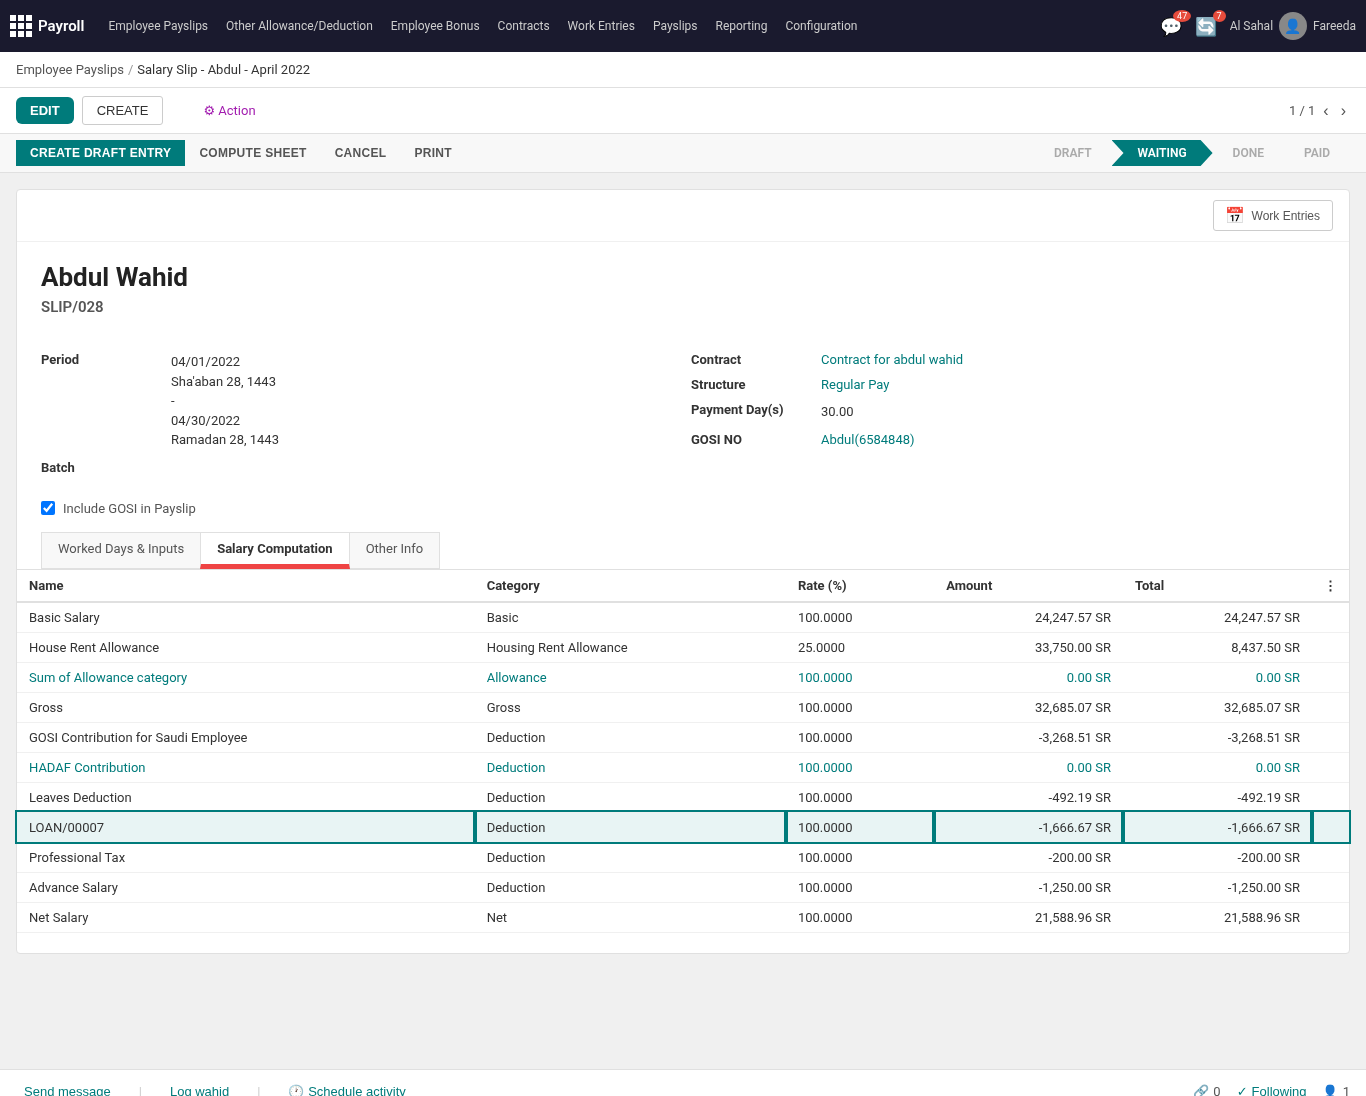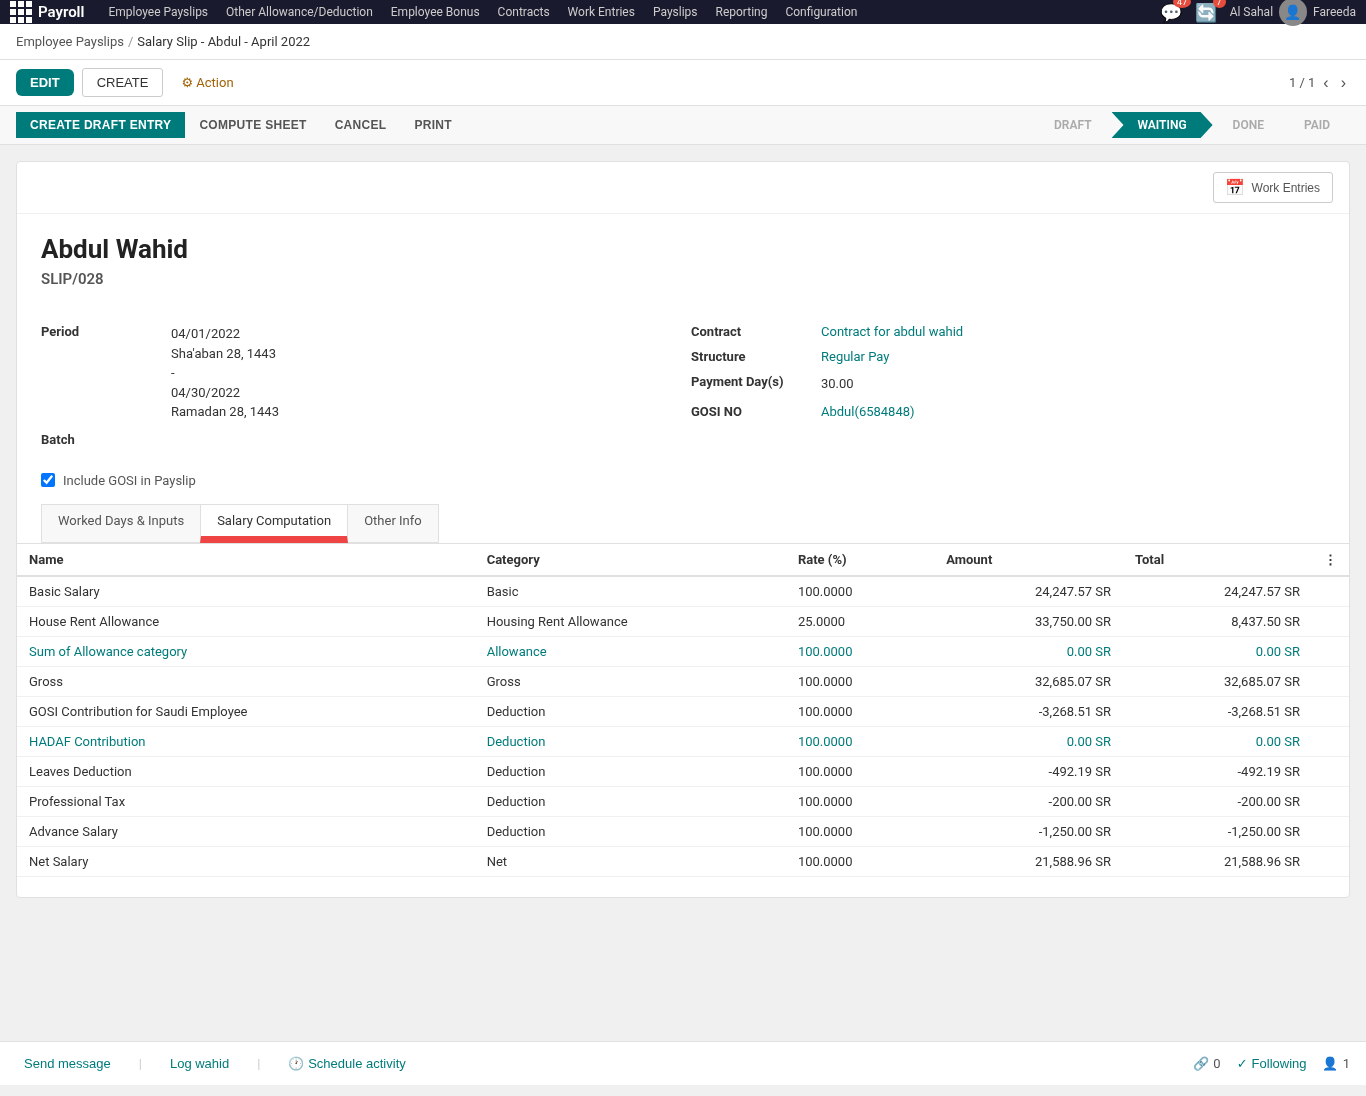--- a/index.html
+++ b/index.html
@@ -1,19 +1,19 @@
 <!DOCTYPE html>
 <html><head>
   <meta charset="utf-8">
   <style>
     * { box-sizing: border-box; margin: 0; padding: 0; }
     body { font-family: -apple-system, BlinkMacSystemFont, 'Segoe UI', Roboto, sans-serif; font-size: 13px; background: #f0f0f0; color: #333; }
 
     
-    .top-nav { background: #1a1a2e; color: #fff; display: flex; align-items: center; height: 24px; padding: 0 10px; gap: 16px; }
+    .top-nav { background: #1a1a2e; color: #fff; display: flex; align-items: center; height: 52px; padding: 0 10px; gap: 16px; }
     .top-nav .app-icon { display: flex; align-items: center; gap: 6px; font-weight: 600; font-size: 15px; }
     .top-nav .grid-icon { display: grid; grid-template-columns: repeat(3,6px); gap: 2px; }
     .top-nav .grid-icon span { width: 6px; height: 6px; background: #fff; display: block; }
     .top-nav nav { display: flex; gap: 2px; flex: 1; }
     .top-nav nav a { color: #ccc; text-decoration: none; padding: 4px 8px; font-size: 12px; white-space: nowrap; }
     .top-nav .right-icons { display: flex; align-items: center; gap: 12px; margin-left: auto; }
     .badge-wrap { position: relative; cursor: pointer; }
     .badge { position: absolute; top: -6px; right: -8px; background: #e74c3c; color: #fff; font-size: 9px; border-radius: 50%; padding: 1px 4px; }
     .user-info { display: flex; align-items: center; gap: 6px; color: #ccc; font-size: 12px; }
     .avatar { width: 28px; height: 28px; border-radius: 50%; background: #888; overflow: hidden; display: flex; align-items: center; justify-content: center; font-size: 14px; }
@@ -21,21 +21,21 @@
     
     .breadcrumb { padding: 10px 16px; font-size: 13px; color: #555; display: flex; align-items: center; gap: 4px; background: #fff; border-bottom: 1px solid #e0e0e0; }
     .breadcrumb a { color: #555; text-decoration: none; }
     .breadcrumb .sep { color: #999; }
     .breadcrumb .current { color: #333; font-weight: 400; }
 
     
     .action-bar { background: #fff; padding: 8px 16px; display: flex; align-items: center; gap: 8px; border-bottom: 1px solid #e0e0e0; }
     .btn-edit { background: #007b7b; color: #fff; border: none; padding: 6px 14px; font-size: 13px; font-weight: 600; cursor: pointer; border-radius: 6px; }
     .btn-create { background: #fff; color: #333; border: 1px solid #ccc; padding: 6px 14px; font-size: 13px; cursor: pointer; border-radius: 3px; }
-    .action-link { color: #a16207; text-decoration: none; font-size: 13px; display: flex; align-items: center; gap: 4px; margin-left: 10px; }
+    .action-link { color: #a21caf; text-decoration: none; font-size: 13px; display: flex; align-items: center; gap: 4px; margin-left: 32px; }
     .pagination { margin-left: auto; display: flex; align-items: center; gap: 4px; font-size: 13px; color: #555; }
     .pagination button { background: none; border: none; cursor: pointer; color: #555; font-size: 16px; padding: 2px 4px; }
 
     
     .workflow-bar { background: #f8f8f8; padding: 6px 16px; display: flex; align-items: center; gap: 0; border-bottom: 1px solid #e0e0e0; }
     .wf-btn { background: #007b7b; color: #fff; border: none; padding: 6px 14px; font-size: 12px; font-weight: 700; cursor: pointer; letter-spacing: 0.3px; }
     .wf-btn-outline { background: none; color: #555; border: none; padding: 6px 14px; font-size: 12px; font-weight: 600; cursor: pointer; letter-spacing: 0.3px; }
     .wf-stages { margin-left: auto; display: flex; align-items: center; }
     .stage { padding: 6px 20px; font-size: 12px; font-weight: 600; color: #888; position: relative; cursor: pointer; }
     .stage.active { background: #007b7b; color: #fff; clip-path: polygon(0 0, calc(100% - 12px) 0, 100% 50%, calc(100% - 12px) 100%, 0 100%, 12px 50%); padding: 6px 26px; text-align: right; }
@@ -63,21 +63,21 @@
     .info-value { color: #333; font-size: 13px; line-height: 1.5; }
     .info-link { color: #007b7b; text-decoration: none; }
 
     
     .checkbox-row { padding: 0 24px 16px; display: flex; align-items: center; gap: 8px; font-size: 13px; color: #555; }
     .checkbox-row input[type=checkbox] { width: 14px; height: 14px; }
 
     
     .tabs { padding: 0 24px; border-bottom: 1px solid #e0e0e0; display: flex; gap: 0; }
     .tab { padding: 8px 16px; font-size: 13px; cursor: pointer; border: 1px solid #e0e0e0; background: #f8f8f8; color: #555; margin-right: -1px; }
-    .tab.active { background: #fff; color: #333; border-bottom: 7px solid #ef4444; font-weight: 400; position: relative; z-index: 1; }
+    .tab.active { background: #fff; color: #333; border-bottom: 5px solid #ef4444; font-weight: 700; position: relative; z-index: 1; }
 
     
     .salary-table { width: 100%; border-collapse: collapse; font-size: 13px; }
     .salary-table th { background: #fff; border-bottom: 2px solid #e0e0e0; padding: 8px 12px; text-align: left; font-weight: 700; color: #333; font-size: 13px; }
     .salary-table td { padding: 7px 12px; border-bottom: 1px solid #f0f0f0; color: #333; }
     .salary-table tr.selected td { background: #e8f4f4; outline: 2px solid #007b7b; }
     .teal-link { color: #007b7b; text-decoration: none; }
     .th-actions { width: 30px; text-align: center; }
 
     
@@ -296,20 +296,28 @@
               <td style="color:#007b7b; text-align:right;">0.00 SR</td>
               <td style="color:#007b7b; text-align:right;">0.00 SR</td>
               <td></td>
             </tr>
             <tr>
               <td>Leaves Deduction</td>
               <td>Deduction</td>
               <td>100.0000</td>
               <td style="text-align:right;">-492.19 SR</td>
               <td style="text-align:right;">-492.19 SR</td>
+              <td></td>
+            </tr>
+            <tr class="selected">
+              <td>LOAN/00007</td>
+              <td>Deduction</td>
+              <td>100.0000</td>
+              <td style="text-align:right;">-1,666.67 SR</td>
+              <td style="text-align:right;">-1,666.67 SR</td>
               <td></td>
             </tr>
             <tr>
               <td>Professional Tax</td>
               <td>Deduction</td>
               <td>100.0000</td>
               <td style="text-align:right;">-200.00 SR</td>
               <td style="text-align:right;">-200.00 SR</td>
               <td></td>
             </tr>

